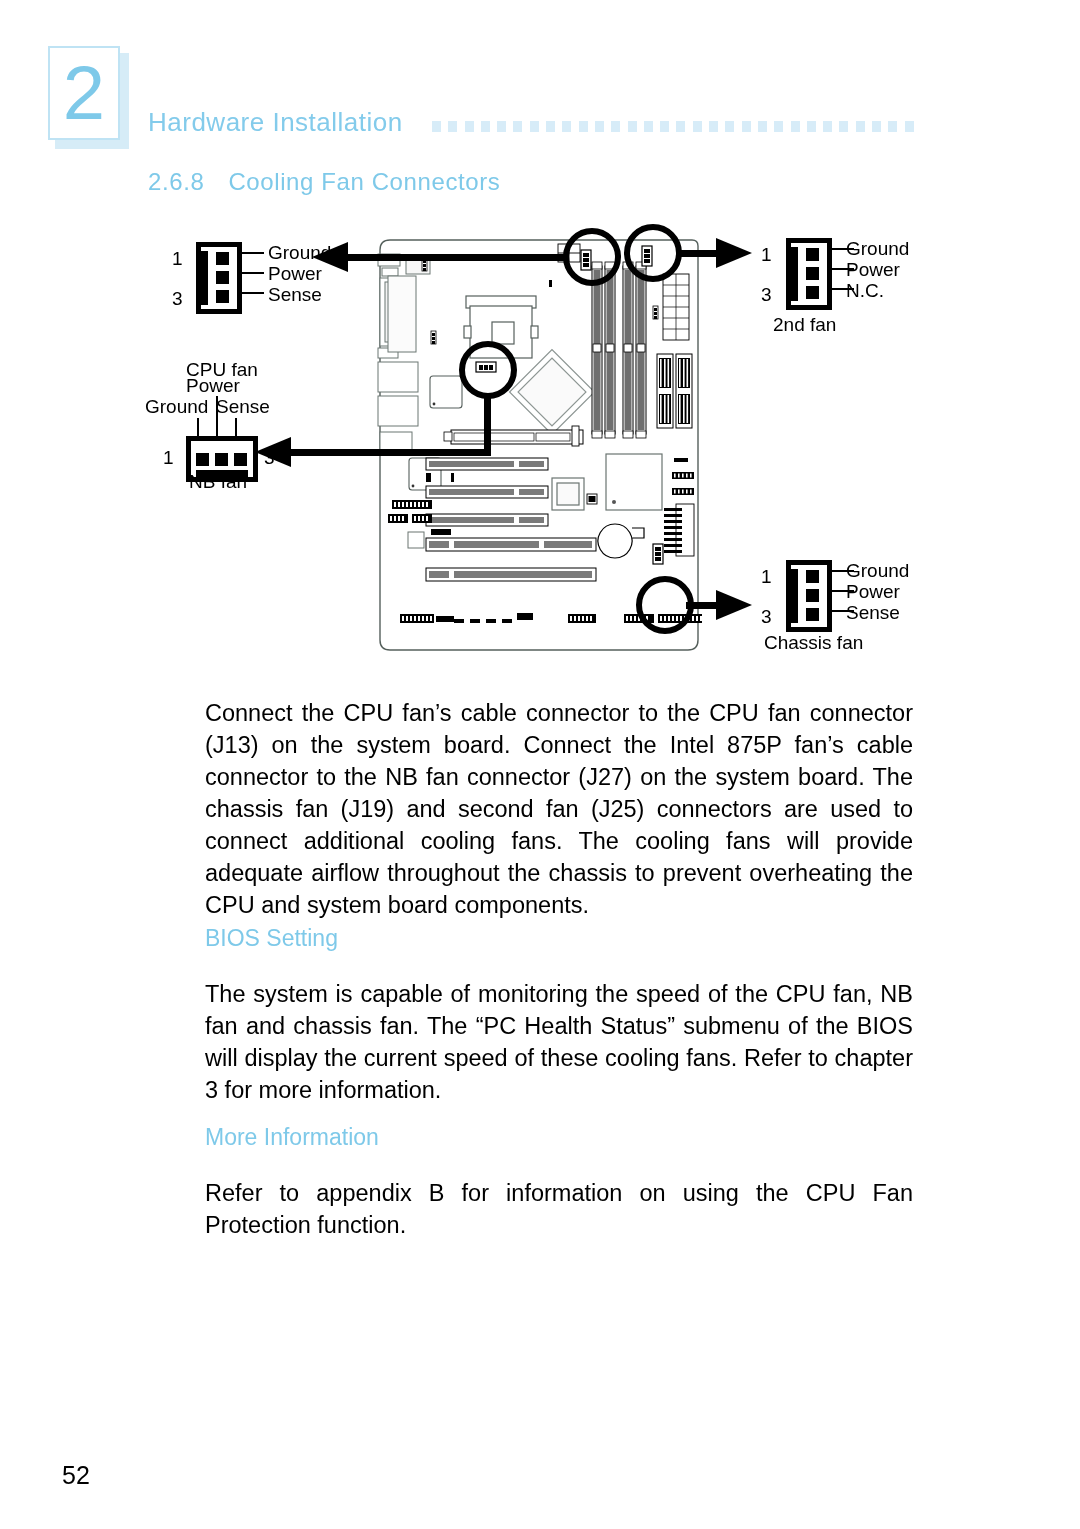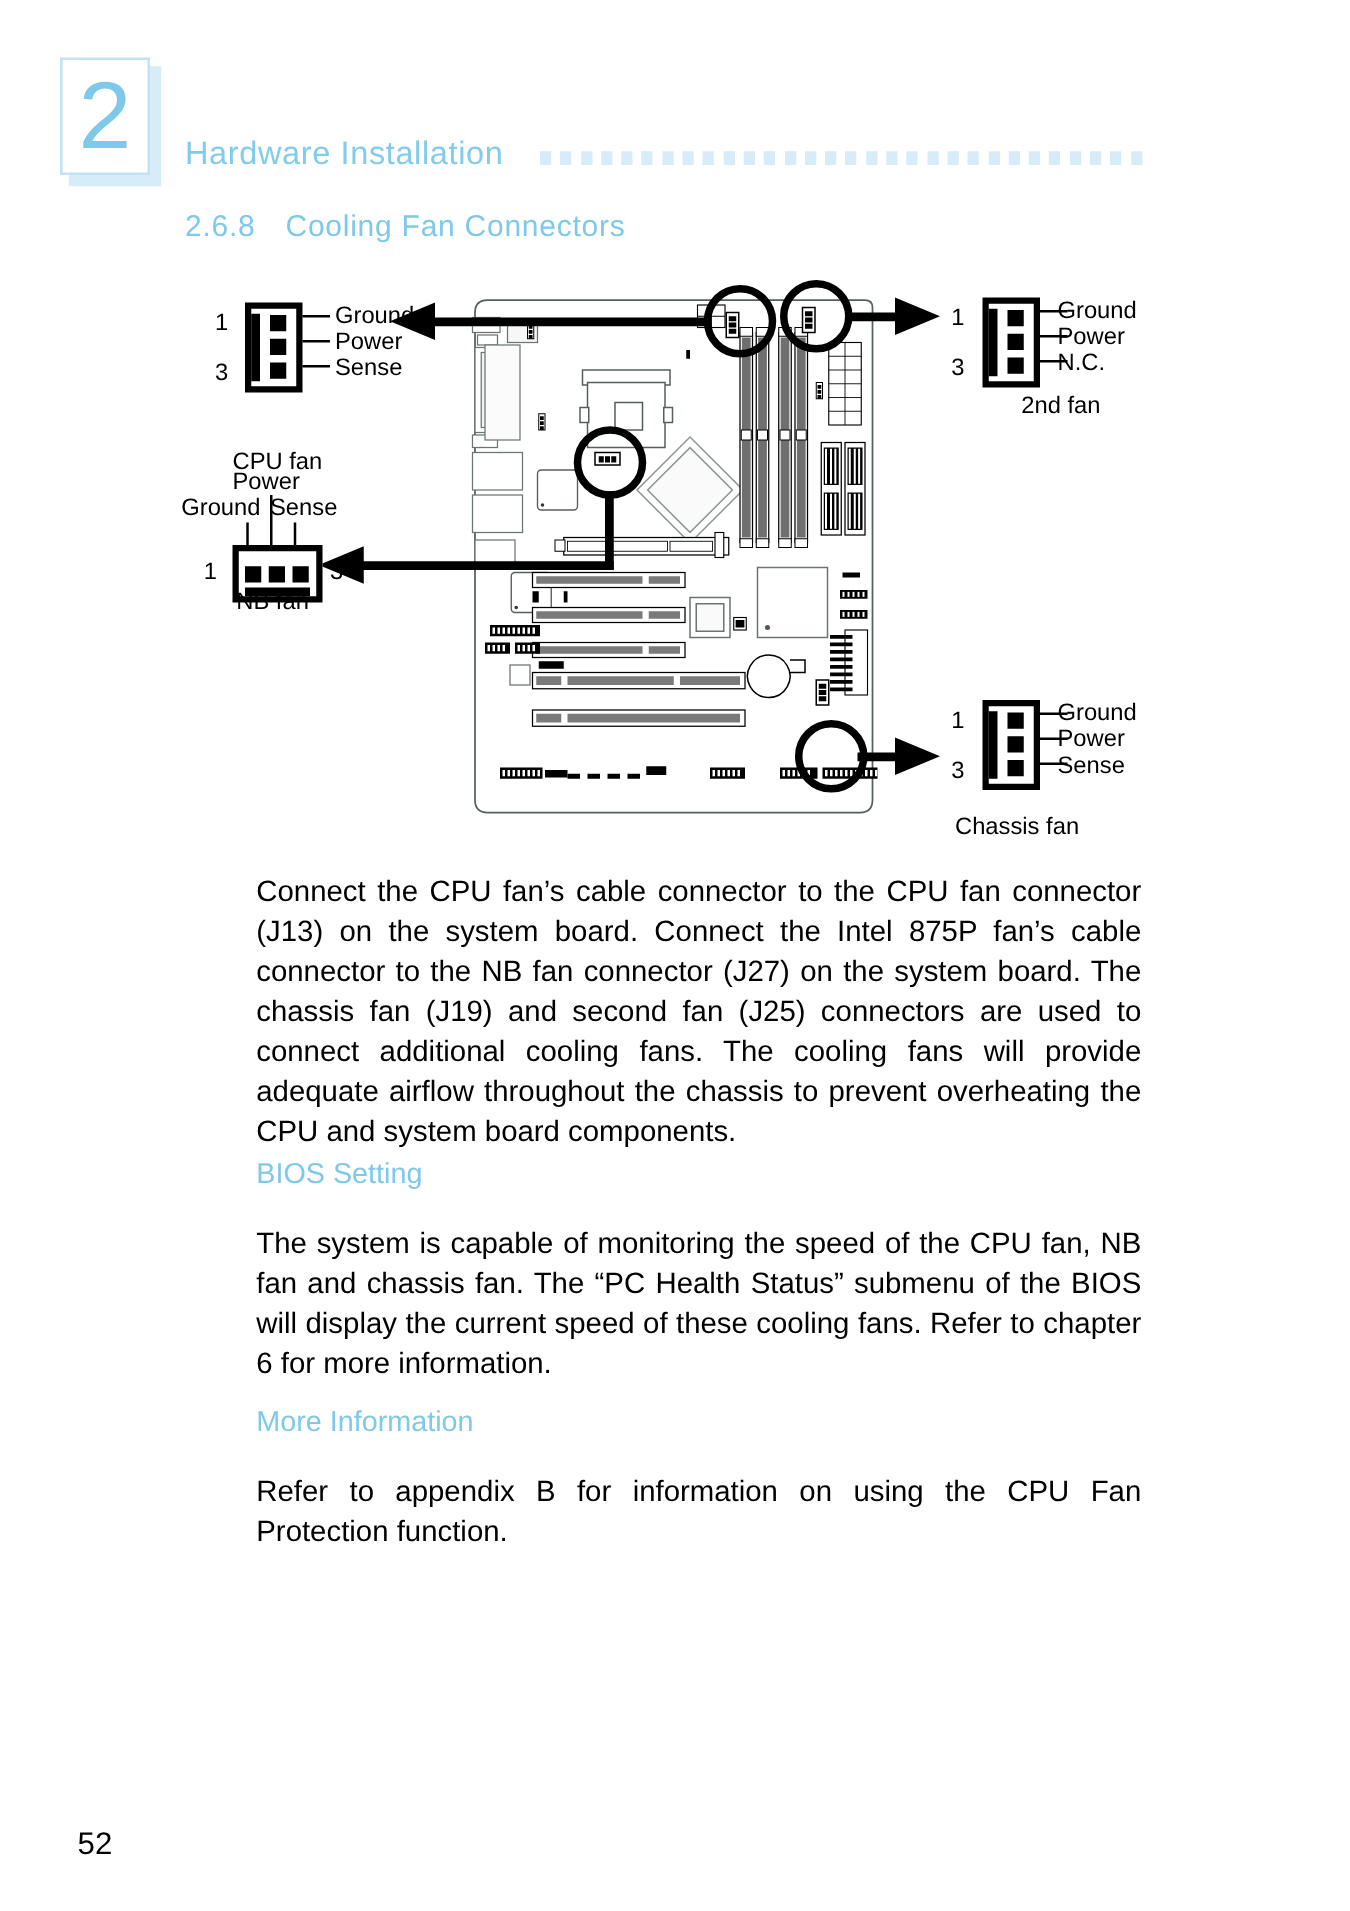--- a/index.html
+++ b/index.html
@@ -657,41 +657,41 @@
     <span class="pin p3"></span>
   </div>
   <div class="pinnum" style="left:761px; top:16px;">1</div>
   <div class="pinnum" style="left:761px; top:56px;">3</div>
   <div class="leader" style="left:832px; top:20px; width:22px; height:2px;"></div>
   <div class="leader" style="left:832px; top:40px; width:22px; height:2px;"></div>
   <div class="leader" style="left:832px; top:60px; width:22px; height:2px;"></div>
   <div class="pinlabel" style="left:846px; top:10px;">Ground</div>
   <div class="pinlabel" style="left:846px; top:31px;">Power</div>
   <div class="pinlabel" style="left:846px; top:52px;">N.C.</div>
-  <div class="connname" style="left:773px; top:86px;margin-left:44px;">2nd fan</div>
+  <div class="connname" style="left:773px; top:86px;">2nd fan</div>
 
   <div class="conn-v" style="left:786px; top:332px;">
     <span class="tab"></span>
     <span class="pin p1"></span>
     <span class="pin p2"></span>
     <span class="pin p3"></span>
   </div>
   <div class="pinnum" style="left:761px; top:338px;">1</div>
   <div class="pinnum" style="left:761px; top:378px;">3</div>
   <div class="leader" style="left:832px; top:342px; width:22px; height:2px;"></div>
   <div class="leader" style="left:832px; top:362px; width:22px; height:2px;"></div>
   <div class="leader" style="left:832px; top:382px; width:22px; height:2px;"></div>
   <div class="pinlabel" style="left:846px; top:332px;">Ground</div>
   <div class="pinlabel" style="left:846px; top:353px;">Power</div>
   <div class="pinlabel" style="left:846px; top:374px;">Sense</div>
-  <div class="connname" style="left:764px; top:423px;">Chassis fan</div>
+  <div class="connname" style="left:764px; top:404px;">Chassis fan</div>
 
 </div>
 
 <div class="para" style="top:697px;">Connect the CPU fan’s cable connector to the CPU fan connector (J13) on the system board. Connect the Intel 875P fan’s cable connector to the NB fan connector (J27) on the system board. The chassis fan (J19) and second fan (J25) connectors are used to connect additional cooling fans. The cooling fans will provide adequate airflow throughout the chassis to prevent overheating the CPU and system board components.</div>
 
 <div class="subhead" style="top:925px;">BIOS Setting</div>
-<div class="para" style="top:978px;">The system is capable of monitoring the speed of the CPU fan, NB fan and chassis fan. The “PC Health Status” submenu of the BIOS will display the current speed of these cooling fans. Refer to chapter 6 for more information.</div>
+<div class="para" style="top:978px;">The system is capable of monitoring the speed of the CPU fan, NB fan and chassis fan. The “PC Health Status” submenu of the BIOS will display the current speed of these cooling fans. Refer to chapter 3 for more information.</div>
 
 <div class="subhead" style="top:1124px;">More Information</div>
 <div class="para" style="top:1177px;">Refer to appendix B for information on using the CPU Fan Protection function.</div>
 
 <div id="page-number">52</div>
 
 </body></html>

